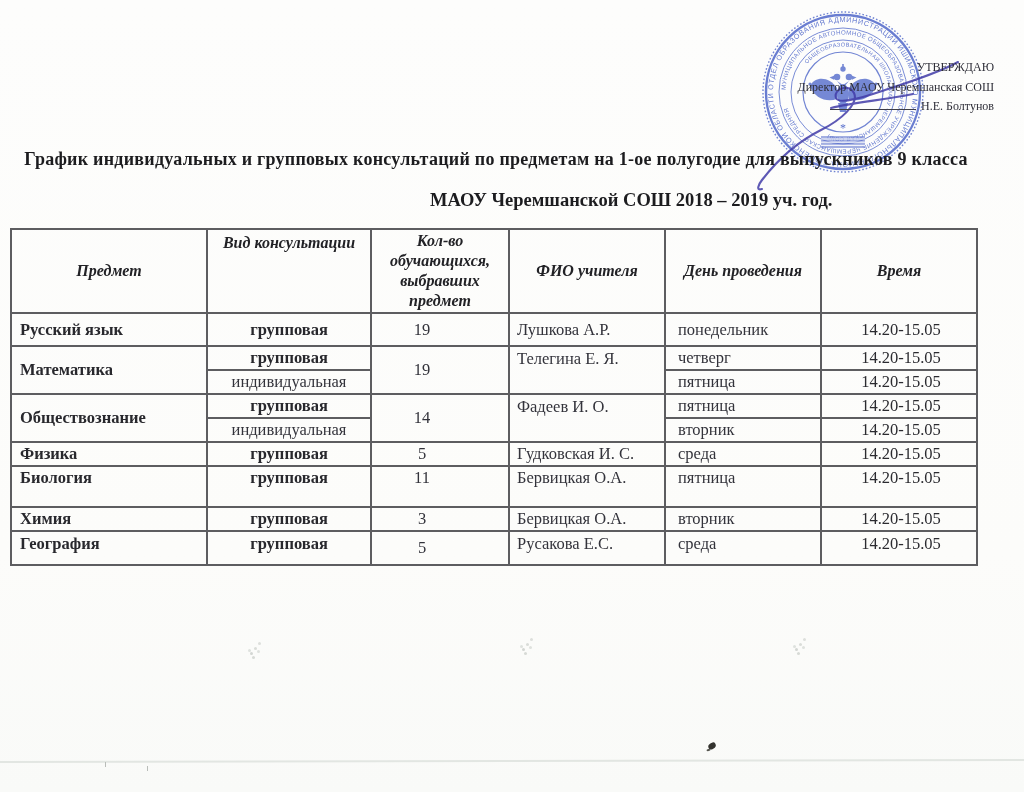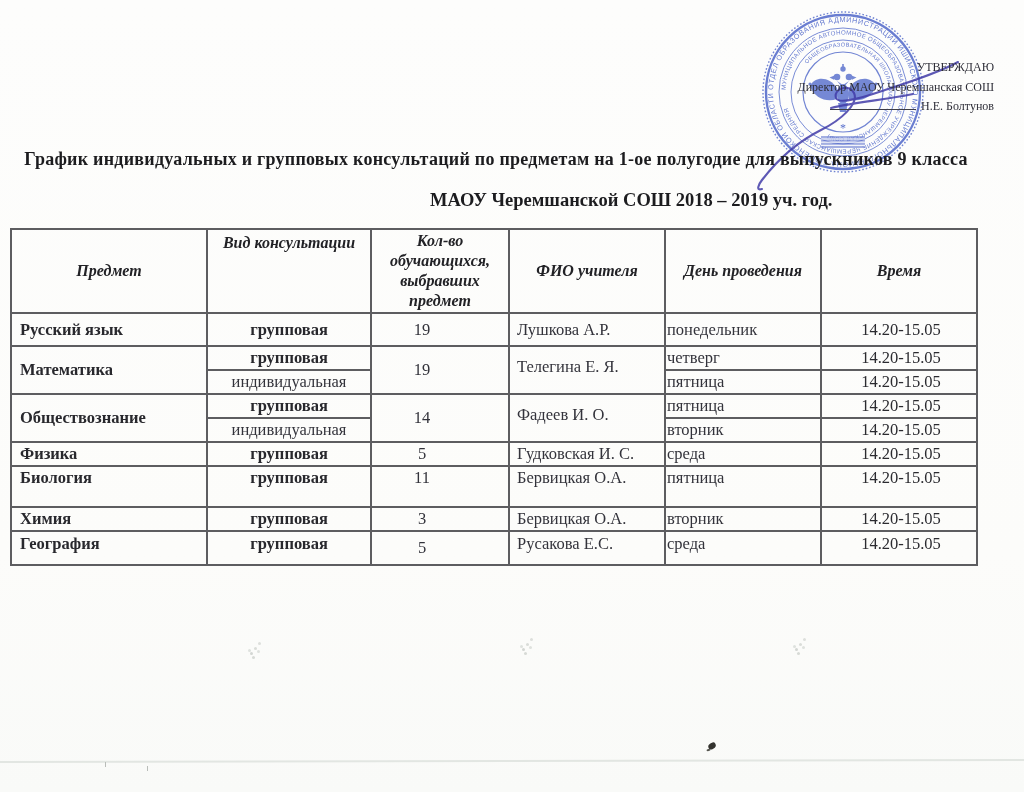--- a/index.html
+++ b/index.html
@@ -28,22 +28,22 @@
                 font-size:16.5px; color:#28282d; }
   .sched th, .sched td { border:2px solid #5d5d60; padding:1px 4px; overflow:hidden; }
   .sched th { font-weight:bold; font-style:italic; text-align:center;
               vertical-align:middle; font-size:16px; line-height:20px; color:#222226; }
   .sched th.vtop { vertical-align:top; padding-top:3px; }
   td.subj { font-weight:bold; padding-left:8px; }
   td.kind { text-align:center; font-weight:bold; }
   td.kind.normal { font-weight:normal; color:#33333b; }
   td.cnt  { text-align:center; padding-right:40px; color:#33333b; }
   td.tch  { padding-left:7px; color:#33333b; }
-  td.tch.mtop { vertical-align:top; padding-top:10px; }
-  td.day  { padding-left:1px; color:#33333b; }
+  td.tch.mtop { vertical-align:top; padding-top:2px; }
+  td.day  { padding-left:12px; color:#33333b; }
   td.tm   { text-align:center; padding-right:0; color:#2b2b30; }
   tr.lastrow td.vt { vertical-align:top; padding-top:2px; }
   
   .scan-edge { position:absolute; left:0; top:760px; width:1024px; height:2px;
                background:#e2e6e2; transform:rotate(-.12deg); }
   .blob { position:absolute; left:708px; top:743px; width:8px; height:6px;
           background:#33332e; border-radius:60% 40% 55% 45%; transform:rotate(-28deg); }
   .blob::after { content:""; position:absolute; left:-3px; top:4px; width:4px; height:2px;
                  background:#55554e; border-radius:50%; transform:rotate(20deg); }
   .speck { position:absolute; width:3px; height:3px; background:#cfd3cf; border-radius:50%;

